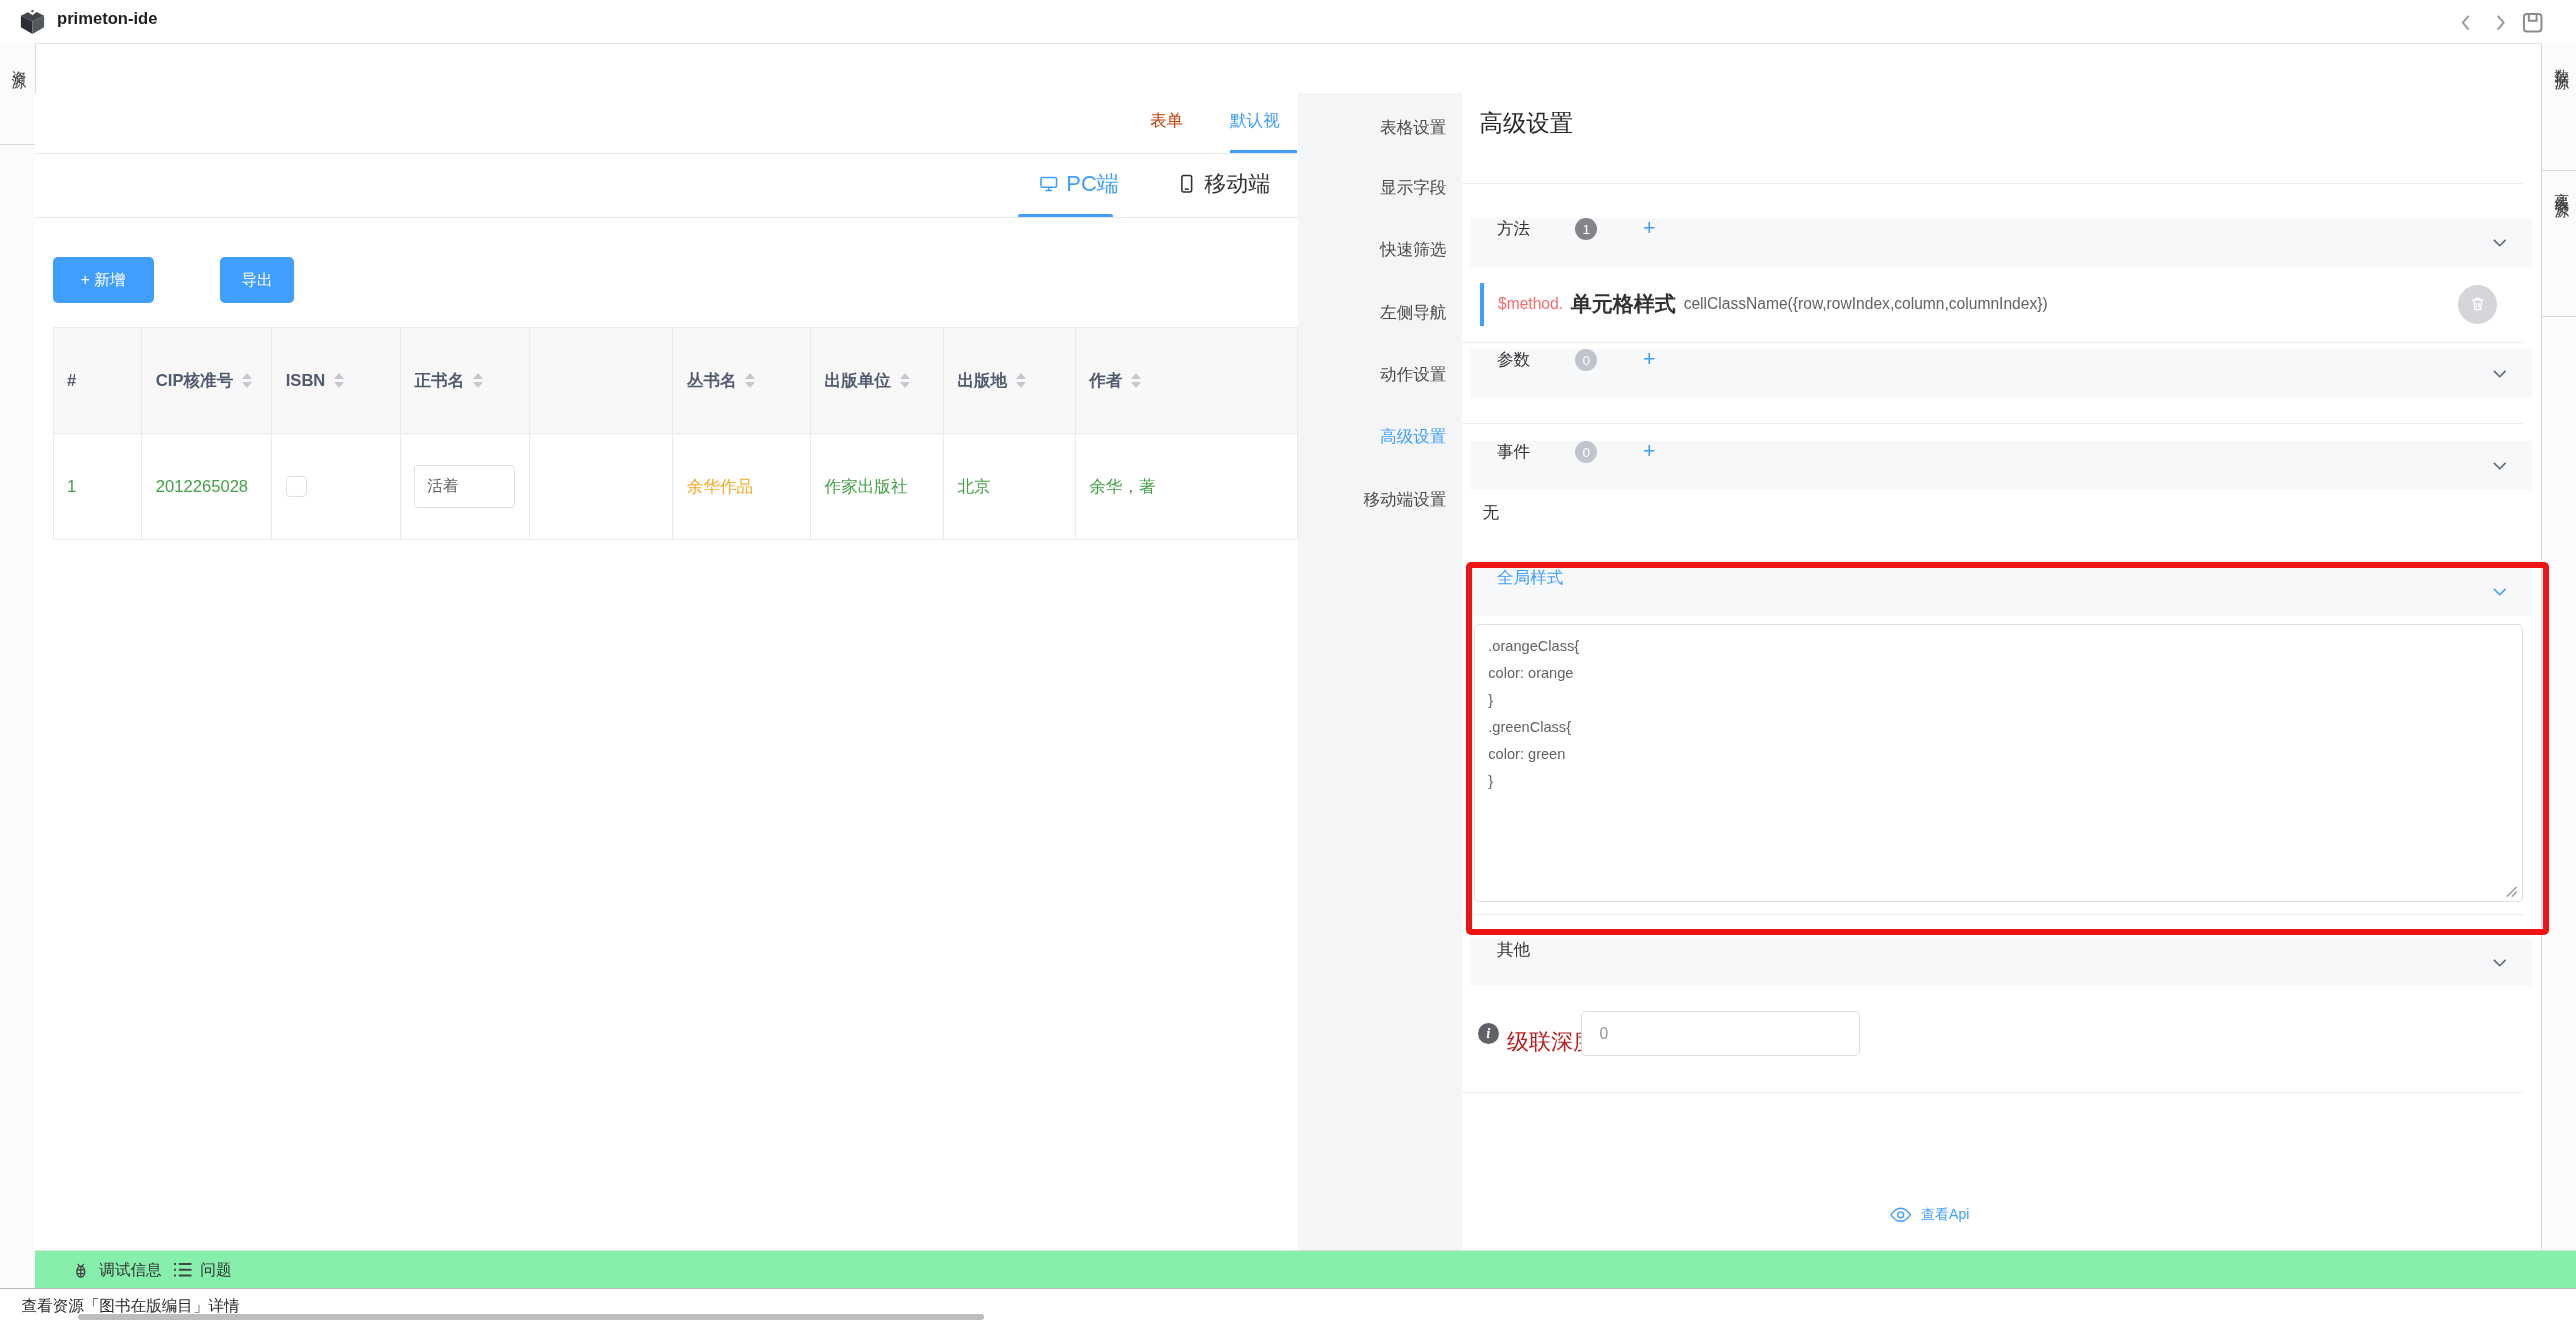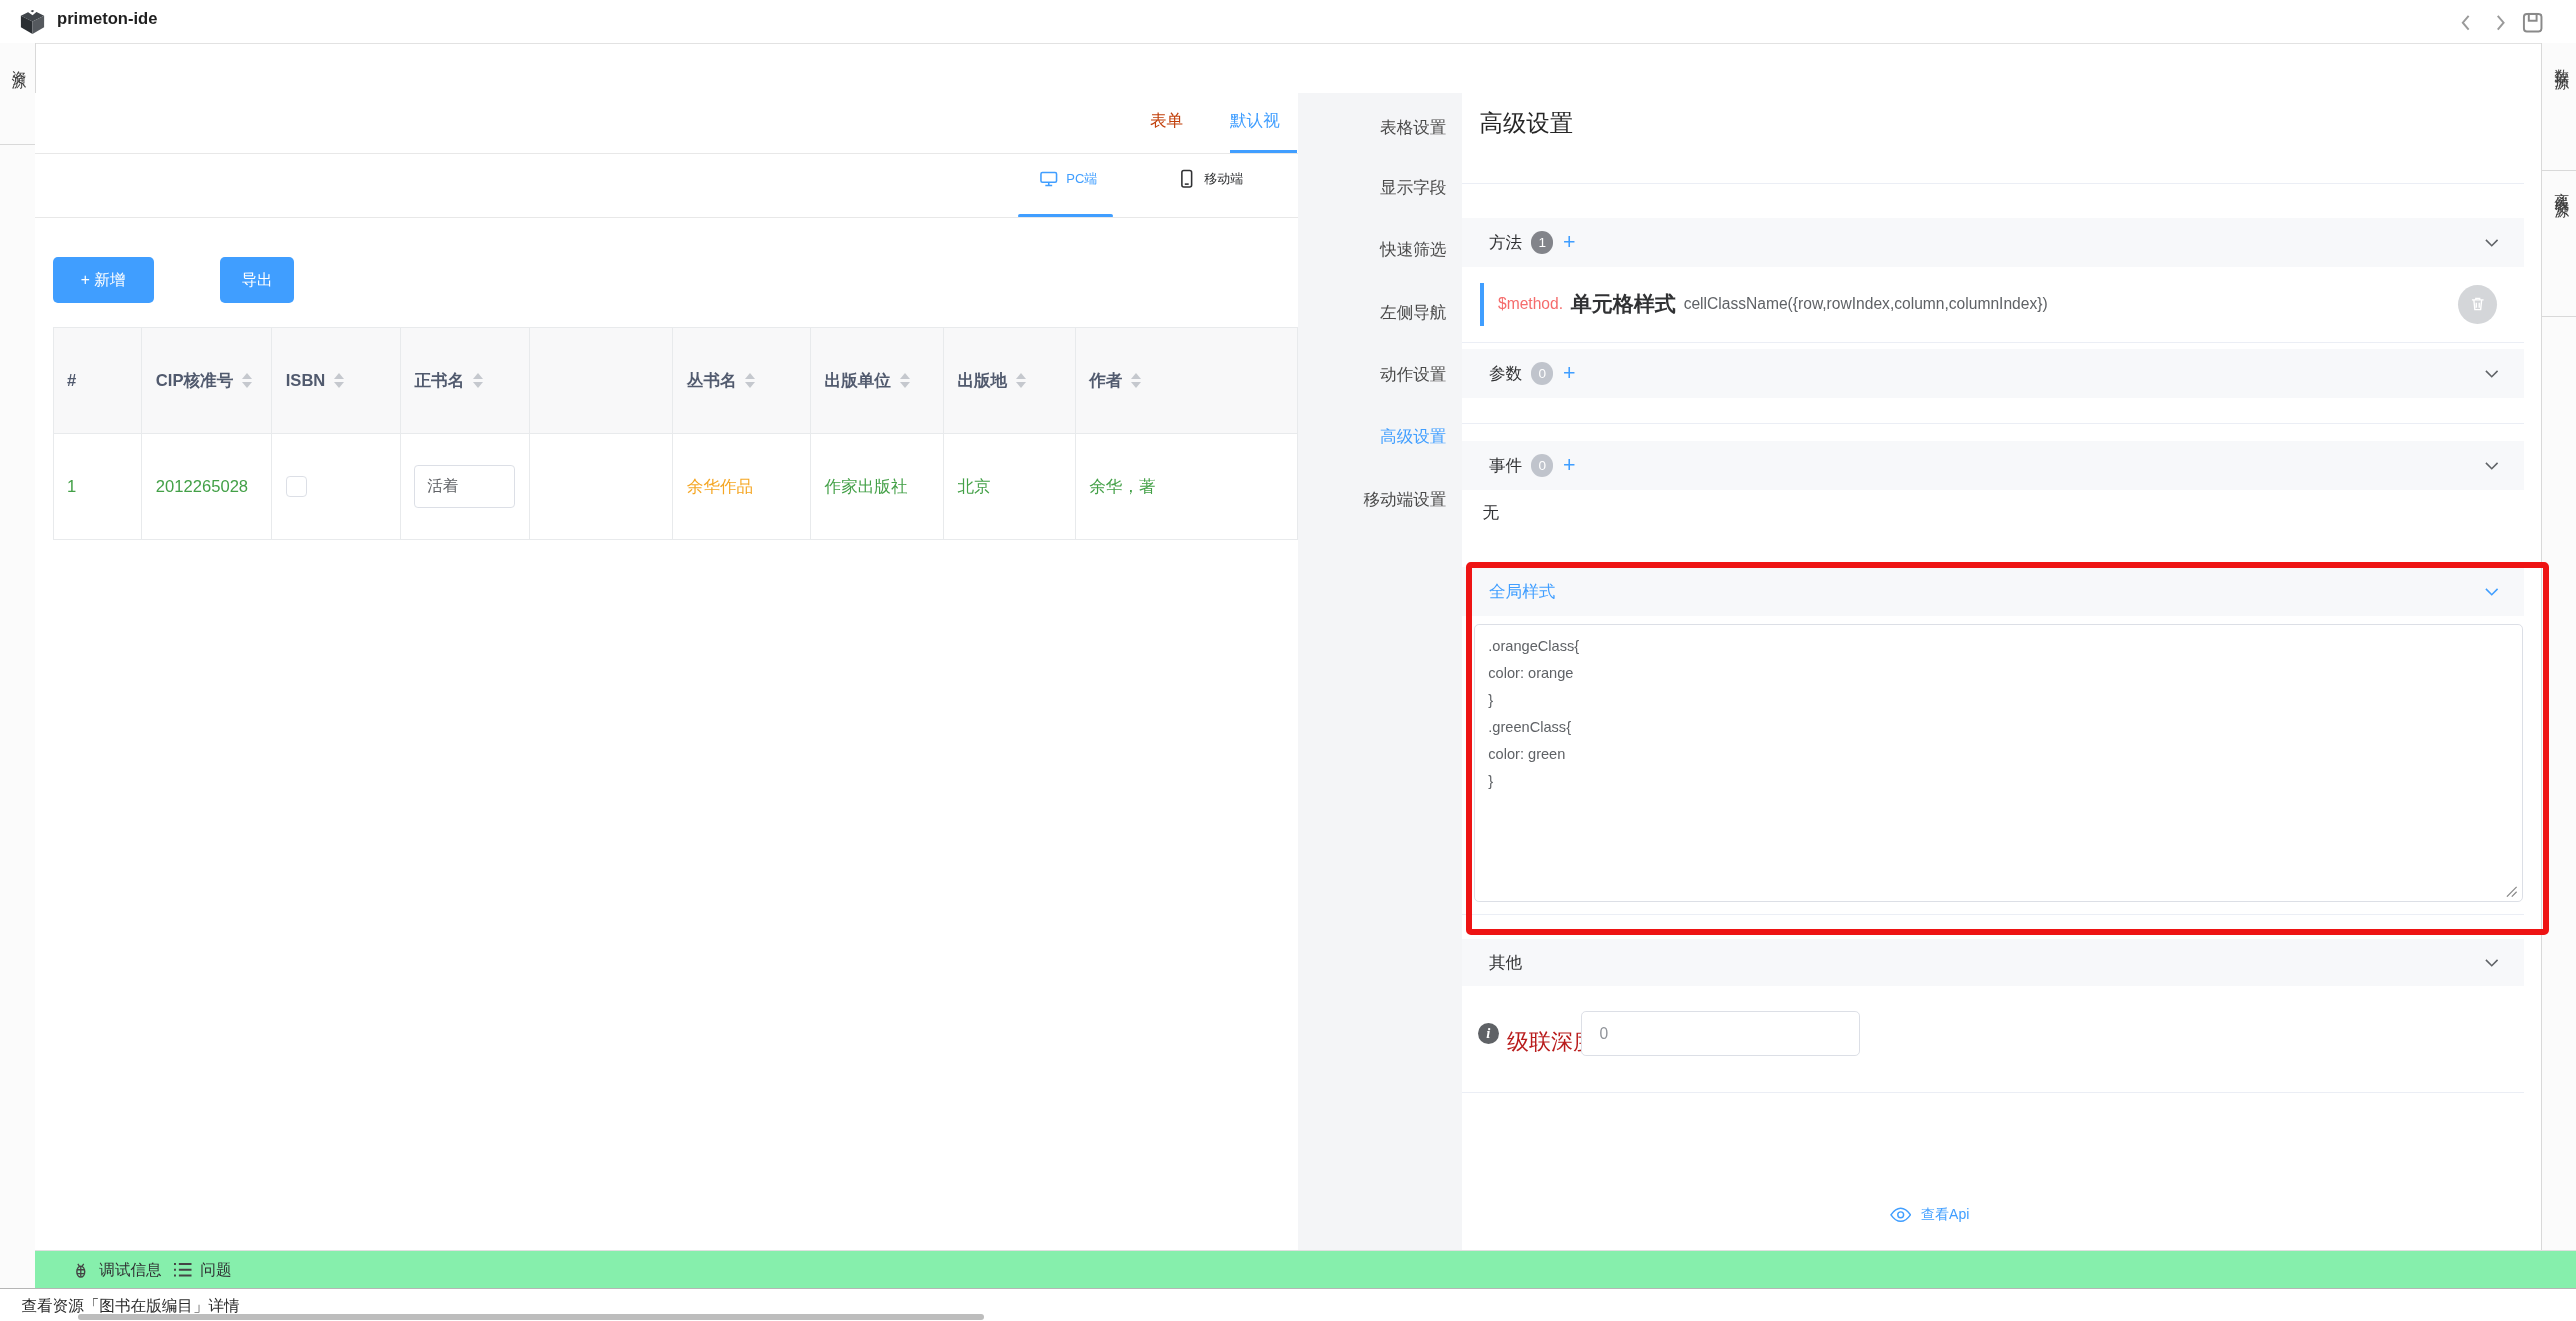--- a/index.html
+++ b/index.html
@@ -35,21 +35,21 @@
   .doc-ico:before,.doc-ico:after{content:"";position:absolute;left:2.9px;right:2.9px;height:1.9px;background:#f56c6c;}
   .doc-ico:before{top:4.9px}.doc-ico:after{top:9.7px}
   .doc-tab .t{margin-left:9.7px;font-size:15.6px;color:#333;}
   .doc-tab .x{margin-left:11.7px;font-size:16.6px;color:#8a8a8a;cursor:pointer;}
   .tab-bar .rest{position:absolute;left:203px;top:0;right:0;height:46px;background:#fff;}
   
   .main{position:absolute;left:35px;top:93px;width:1263px;height:1157px;background:#fff;overflow:hidden;}
   .line{position:absolute;left:0;width:1263px;border-top:1px solid #e8e8e8;}
   .view-tab{position:absolute;top:16.6px;font-size:16.6px;cursor:pointer;}
   .vt-underline{position:absolute;top:57px;height:2.9px;background:#409eff;}
-  .dev-tab{position:absolute;top:76px;display:flex;align-items:center;gap:7.8px;font-size:13px;cursor:pointer;}
+  .dev-tab{position:absolute;top:76px;display:flex;align-items:center;gap:7.8px;font-size:22px;cursor:pointer;}
   .dev-underline{position:absolute;top:121px;height:3.9px;border-radius:1.9px;background:#409eff;}
   .btn{position:absolute;top:164px;height:46px;background:#409eff;color:#fff;border:none;
        border-radius:4.9px;font-size:15.6px;font-family:inherit;cursor:pointer;}
   
   table.grid{position:absolute;left:17.5px;top:234px;border-collapse:collapse;table-layout:fixed;background:#fff;}
   .grid th,.grid td{border:1px solid #e8eaec;padding:0 0 0 13.6px;text-align:left;overflow:hidden;white-space:nowrap;}
   .grid th{height:105px;background:#f8f8f9;color:#515a6e;font-size:16.6px;font-weight:bold;}
   .grid td{height:105px;font-size:16.6px;}
   .th-inner{display:flex;align-items:center;}
   .sorter{display:inline-flex;flex-direction:column;margin-left:8.8px;gap:2.9px;cursor:pointer;}
@@ -63,22 +63,22 @@
               font-size:15.6px;color:#606266;font-family:inherit;box-sizing:border-box;}
   
   .panel{position:absolute;left:1298px;top:93px;width:1243px;height:1157px;background:#fff;}
   .panel-menu{position:absolute;left:0;top:0;width:164px;height:100%;background:#f4f5f7;}
   .menu-item{position:absolute;right:15.6px;height:31px;line-height:31px;font-size:16.6px;color:#4a4a4a;
              cursor:pointer;white-space:nowrap;}
   .menu-item.active{color:#409eff;}
   .panel-content{position:absolute;left:164px;top:0;width:1080px;height:100%;}
   .p-title{position:absolute;left:17.5px;top:13.6px;font-size:23.4px;font-weight:500;color:#262626;}
   .p-div{position:absolute;left:0;width:1062px;border-top:1px solid #ebeef5;}
-  .sec-bar{position:absolute;left:0;width:1062px;height:49px;background:#f7f8fa;display:flex;
-           align-items:center;padding-left:27px;box-sizing:border-box;cursor:pointer;}
+  .sec-bar{position:absolute;left:8px;width:1062px;height:49px;background:#f7f8fa;display:flex;
+           align-items:flex-start;padding-left:27px;box-sizing:border-box;cursor:pointer;gap:36px;}
   .sec-bar .lbl{font-size:16.6px;color:#303133;}
   .badge{display:inline-flex;align-items:center;justify-content:center;width:22.4px;height:22.4px;
          border-radius:50%;color:#fff;font-size:13.6px;margin-left:8.8px;}
   .badge.dark{background:#82848a;} .badge.light{background:#c0c4cc;}
   .plus{margin-left:9.7px;color:#409eff;font-size:21.4px;line-height:1;cursor:pointer;}
   .chev{position:absolute;right:23.4px;top:50%;margin-top:-7.8px;cursor:pointer;}
   .method-row{position:absolute;left:0;top:173px;width:1062px;height:76px;border-bottom:1px solid #ebeef5;
               display:flex;align-items:center;}
   .blue-bar{position:absolute;left:17.5px;top:16.6px;width:4.9px;height:43px;background:#409eff;}
   .m-prefix{margin-left:36px;color:#f56c6c;font-size:15.6px;}

